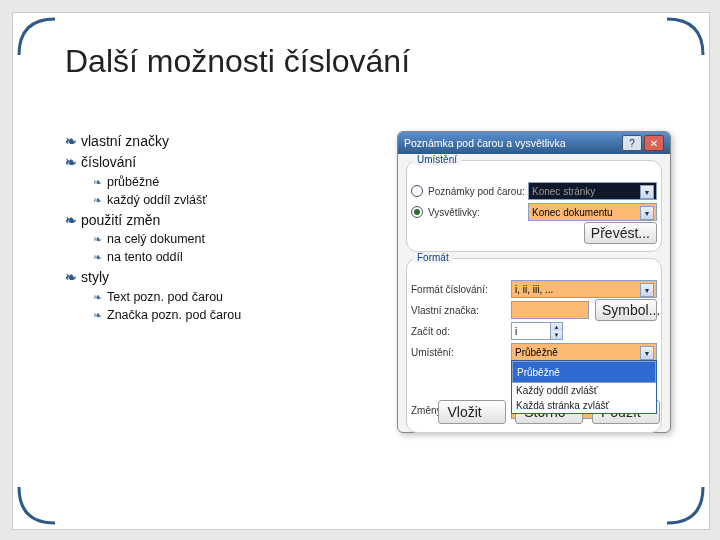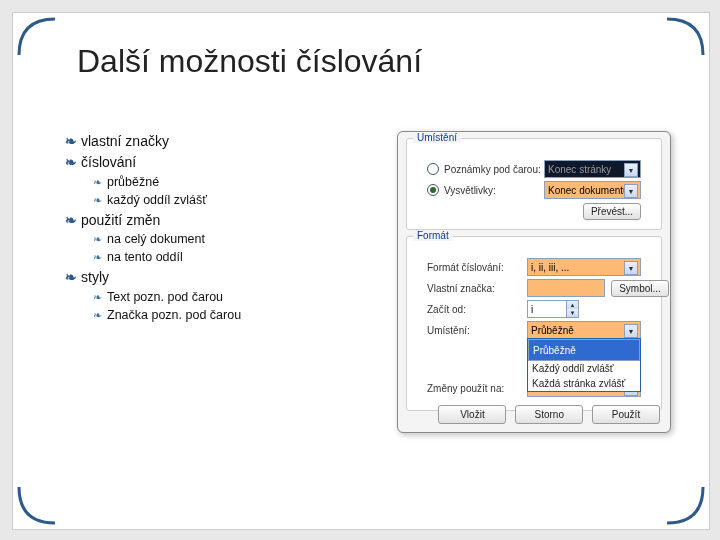--- a/index.html
+++ b/index.html
@@ -3,42 +3,42 @@
 <meta charset="utf-8">
 <style>
   html,body{margin:0;padding:0;width:720px;height:540px;background:#e8e8e8;font-family:Arial,Helvetica,sans-serif}
   .slide{position:absolute;left:12px;top:12px;width:696px;height:516px;background:#fff;border:1px solid #ccc}
   .corner{position:absolute;width:40px;height:40px}
   .corner svg{display:block}
   .c-tl{left:4px;top:4px}
   .c-tr{right:4px;top:4px;transform:scaleX(-1)}
   .c-bl{left:4px;bottom:4px;transform:scaleY(-1)}
   .c-br{right:4px;bottom:4px;transform:scale(-1,-1)}
-  .title{position:absolute;left:64px;top:30px;font-size:32px;color:#222}
+  .title{position:absolute;left:52px;top:30px;font-size:32px;color:#222}
   .body{position:absolute;left:52px;top:117px;width:310px;font-size:14px;color:#111;line-height:1.35}
   .lvl1{margin:2px 0 2px 0}
   .lvl2{margin:1px 0 1px 28px;font-size:12.5px}
   .bul{display:inline-block;width:16px;color:#2e5a8a;font-weight:bold}
   .bul2{display:inline-block;width:14px;color:#3a6fa0;font-size:11px}
   
   .dlg{position:absolute;right:38px;top:118px;width:272px;height:300px;font-size:10px;background:#f4f4f4;border:1px solid #888;border-radius:6px;box-shadow:2px 2px 6px rgba(0,0,0,.25)}
   .dlg-titlebar{height:22px;background:linear-gradient(#5a8fce,#2e5a8a);border-radius:5px 5px 0 0;color:#fff;display:flex;align-items:center;padding:0 6px;font-size:10.5px}
   .dlg-titlebar .sp{flex:1}
   .winbtn{width:18px;height:14px;margin-left:2px;background:#d9e3f0;border:1px solid #456;border-radius:2px;display:flex;align-items:center;justify-content:center;color:#234;font-size:10px}
   .close{background:#d66459;color:#fff;border-color:#833}
-  .grp{margin:6px 8px 2px;border:1px solid #cfcfcf;border-radius:3px;padding:18px 20px 6px;position:relative;background:#fff}
+  .grp{margin:6px 8px 2px;border:1px solid #cfcfcf;border-radius:11px;padding:18px 4px 6px;position:relative;background:#fff}
   .grp-label{position:absolute;left:6px;top:-7px;background:#f4f4f4;padding:0 4px;color:#0b3e91;font-size:10px}
   .row{display:flex;align-items:center;margin:3px 0;height:18px}
   .row label{flex:0 0 100px;color:#333}
   .sel{flex:1;height:16px;border:1px solid #8aa0c0;background:#fdba74;display:flex;align-items:center;padding:0 3px;font-size:10px;position:relative}
   .sel .arr{position:absolute;right:2px;top:2px;width:12px;height:12px;background:linear-gradient(#eaf0fa,#c9d8ef);border:1px solid #8aa0c0;display:flex;align-items:center;justify-content:center;font-size:7px;color:#234}
   .sel.dis{background:#0f172a;color:#999}
   .radio{width:10px;height:10px;border:1px solid #456;border-radius:50%;margin-right:5px;position:relative;background:#fff}
   .radio.on::after{content:"";position:absolute;left:2px;top:2px;width:6px;height:6px;background:#2b6d2b;border-radius:50%}
-  .btn{display:inline-block;min-width:50px;padding:3px 8px;background:linear-gradient(#fefefe,#e2e2e2);border:1px solid #999;border-radius:3px;text-align:center;font-size:10px;color:#222;margin-left:6px}
+  .btn{display:inline-block;min-width:50px;padding:3px 8px;background:linear-gradient(#fefefe,#e2e2e2);border:1px solid #999;border-radius:3px;font-size:14px;color:#222;margin-left:6px}
   .btn.small{min-width:44px;padding:2px 6px}
   .dlg-foot{position:absolute;bottom:8px;right:10px}
   
   .dd-open{position:absolute;border:1px solid #2a5faa;background:#fff;font-size:10px;z-index:5}
   .dd-open .opt{padding:2px 4px;color:#222}
   .dd-open .opt.sel{background:#2e6ad0;color:#fff}
   .spin{width:44px;height:16px;border:1px solid #8aa0c0;background:#fff;display:flex;align-items:center;padding:0 3px;font-size:10px;position:relative}
   .spin .sp-btns{position:absolute;right:0;top:0;bottom:0;width:12px;display:flex;flex-direction:column}
   .spin .sp-btns div{flex:1;border-left:1px solid #8aa0c0;background:linear-gradient(#eaf0fa,#c9d8ef);font-size:6px;display:flex;align-items:center;justify-content:center;color:#234}
 </style>
@@ -77,20 +77,26 @@
     <div class="lvl2"><span class="bul2">❧</span><span>každý oddíl zvlášť</span></div>
     <div class="lvl1"><span class="bul">❧</span><span>použití změn</span></div>
     <div class="lvl2"><span class="bul2">❧</span><span>na celý dokument</span></div>
     <div class="lvl2"><span class="bul2">❧</span><span>na tento oddíl</span></div>
     <div class="lvl1"><span class="bul">❧</span><span>styly</span></div>
     <div class="lvl2"><span class="bul2">❧</span><span>Text pozn. pod čarou</span></div>
     <div class="lvl2"><span class="bul2">❧</span><span>Značka pozn. pod čarou</span></div>
   </div>
 
   <div class="dlg">
+    <div class="dlg-titlebar">
+      <span>Poznámka pod čarou a vysvětlivka</span>
+      <span class="sp"></span>
+      <span class="winbtn">?</span>
+      <span class="winbtn close">✕</span>
+    </div>
 
     <div class="grp">
       <div class="grp-label">Umístění</div>
       <div class="row">
         <span class="radio"></span>
         <label>Poznámky pod čarou:</label>
         <div class="sel dis">
             <span>Konec stránky</span>
             <span class="arr">▼</span>
           </div>

